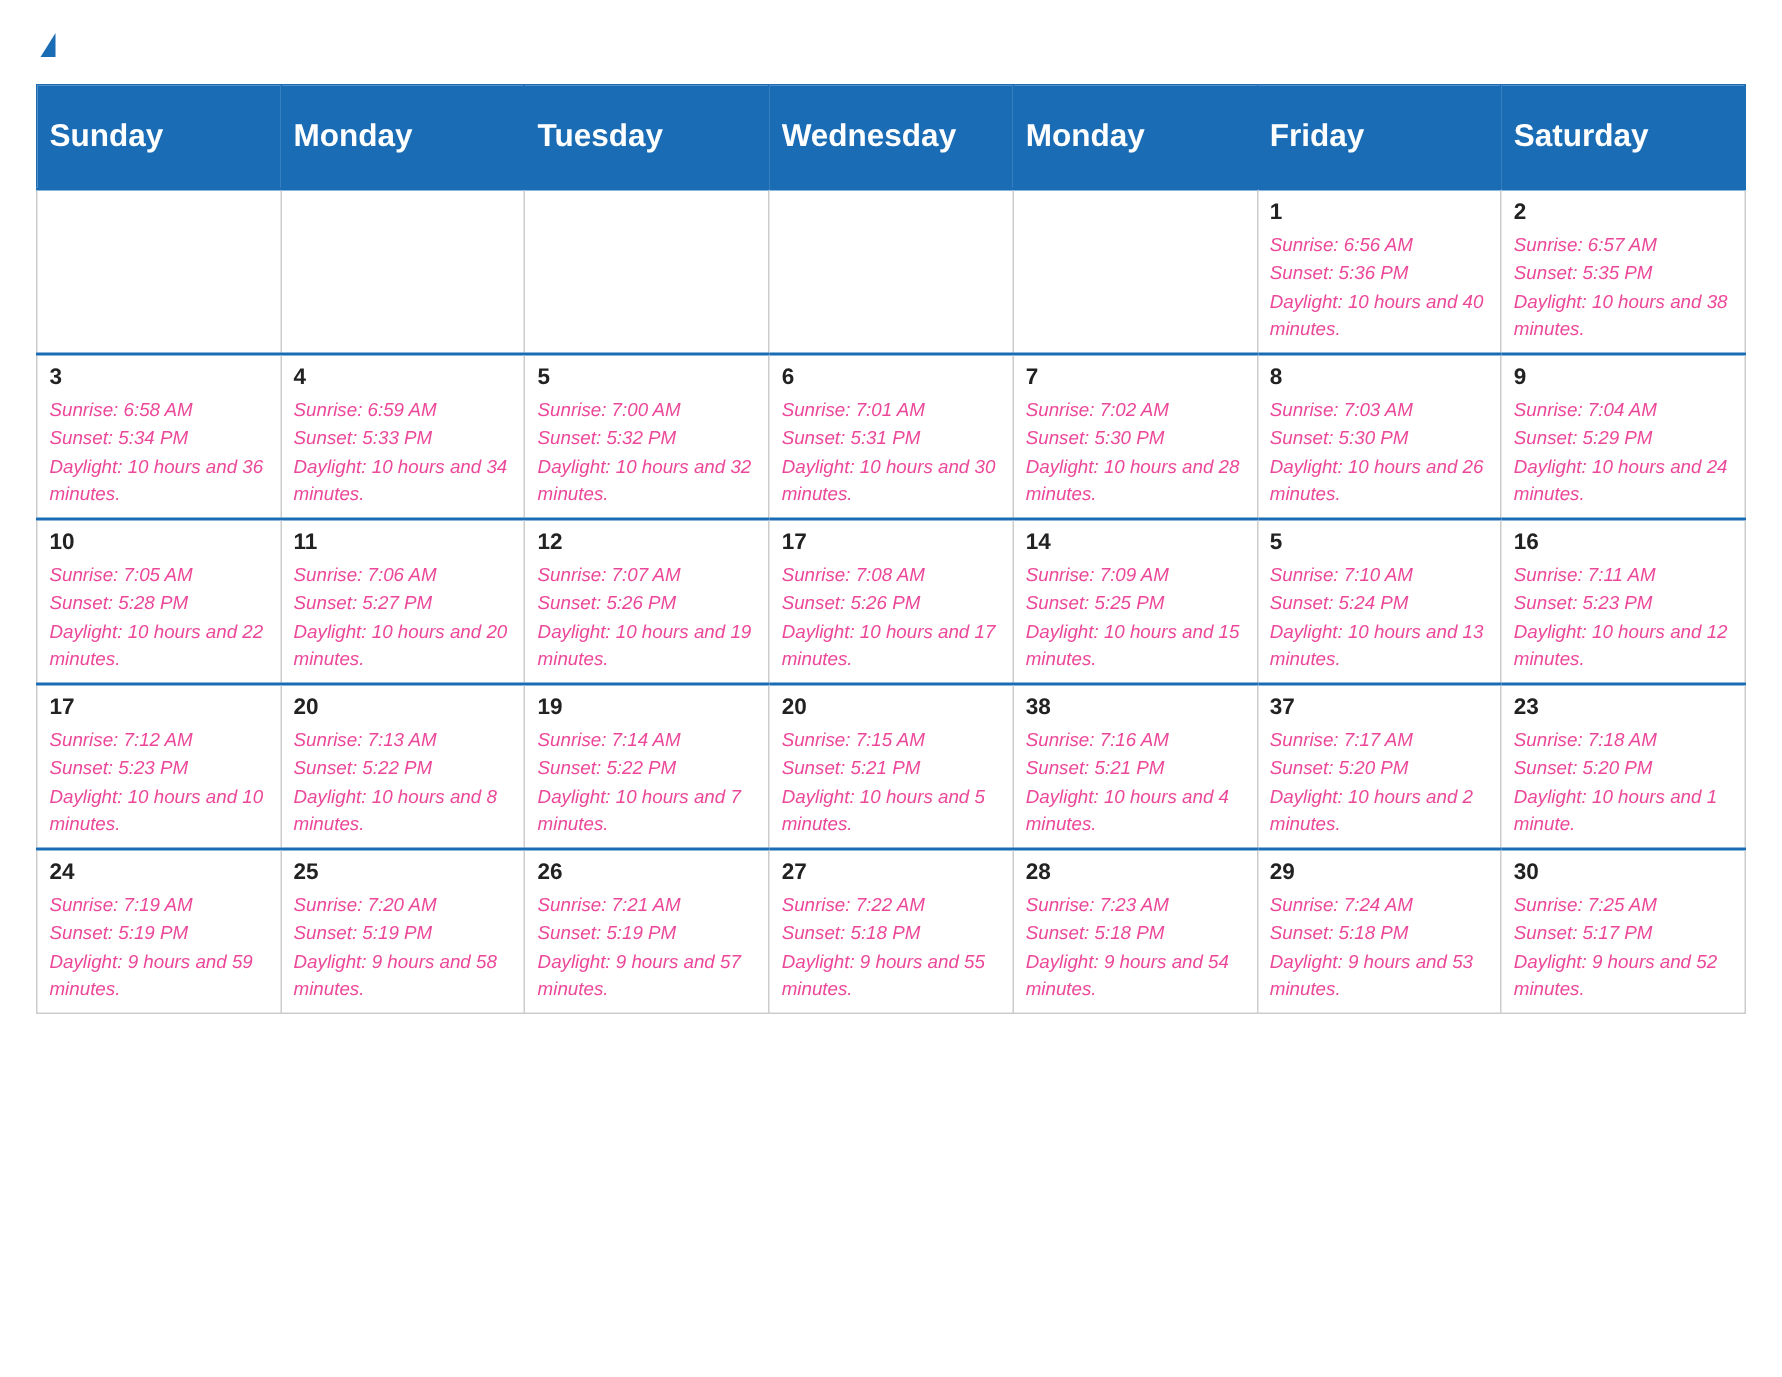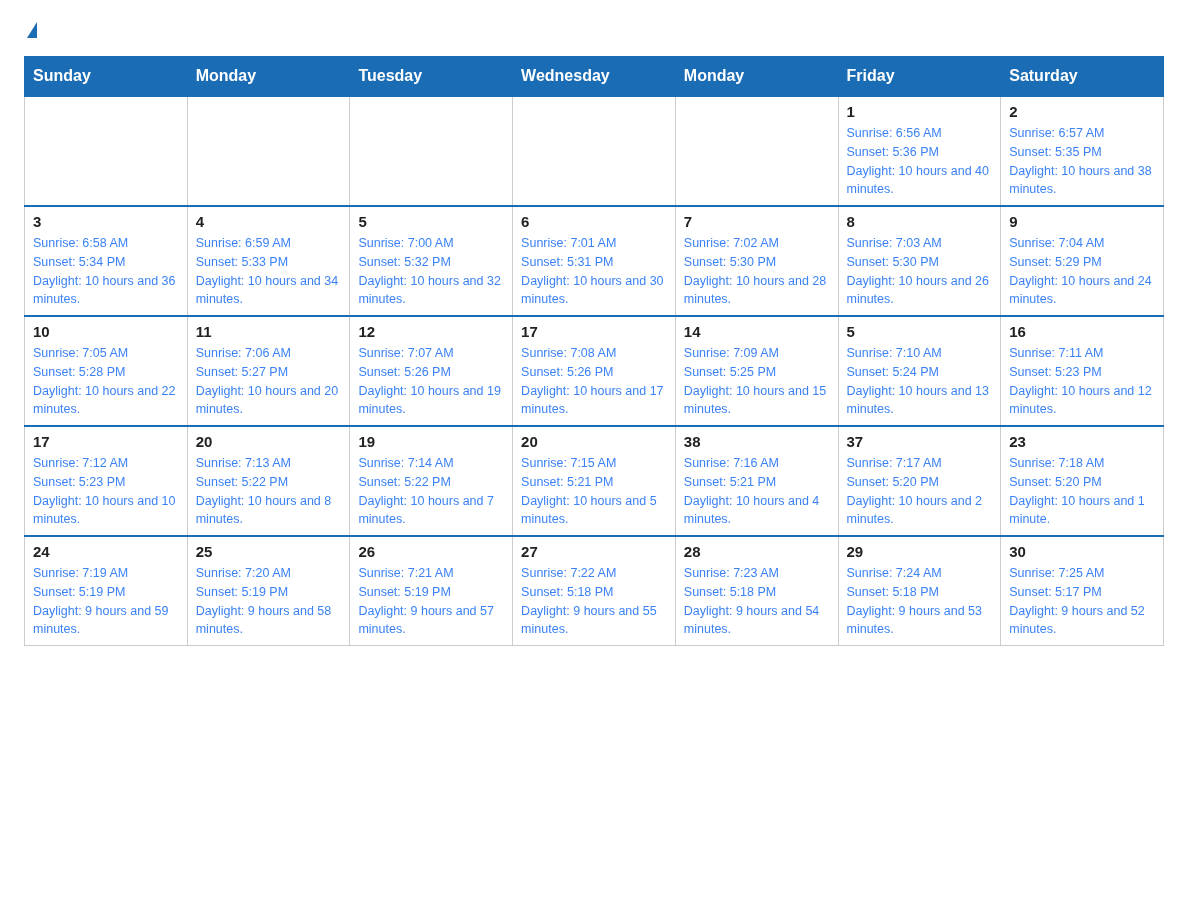--- a/index.html
+++ b/index.html
@@ -48,23 +48,23 @@
       margin-top: 4px;
     }
     .calendar {
       width: 100%;
       border-collapse: collapse;
       margin-top: 8px;
     }
     .calendar th {
       background: #1a6cb5;
       color: #fff;
-      font-size: 16px;
-      font-weight: bold;
-      padding: 10px 8px;
+      font-size: 21px;
+      font-weight: bold;
+      padding: 22px 8px;
       text-align: left;
       border: 1px solid #1a6cb5;
     }
     .calendar td {
       border: 1px solid #aaa;
       vertical-align: top;
       padding: 6px 8px;
       width: 14.28%;
       min-height: 100px;
       font-size: 13px;
@@ -78,22 +78,23 @@
       border-right: 1px solid #ccc;
     }
     .day-num {
       font-size: 15px;
       font-weight: bold;
       display: block;
       margin-bottom: 4px;
     }
     .day-detail {
       font-size: 12.5px;
-      color: #3b82f6;
+      color: #ec4899;
       line-height: 1.5;
+      font-style: italic;
     }
     .empty-cell {
       background: #f9f9f9;
     }
   </style>
 </head>
 <body>
 
 <div class="header">
   <div class="logo">

